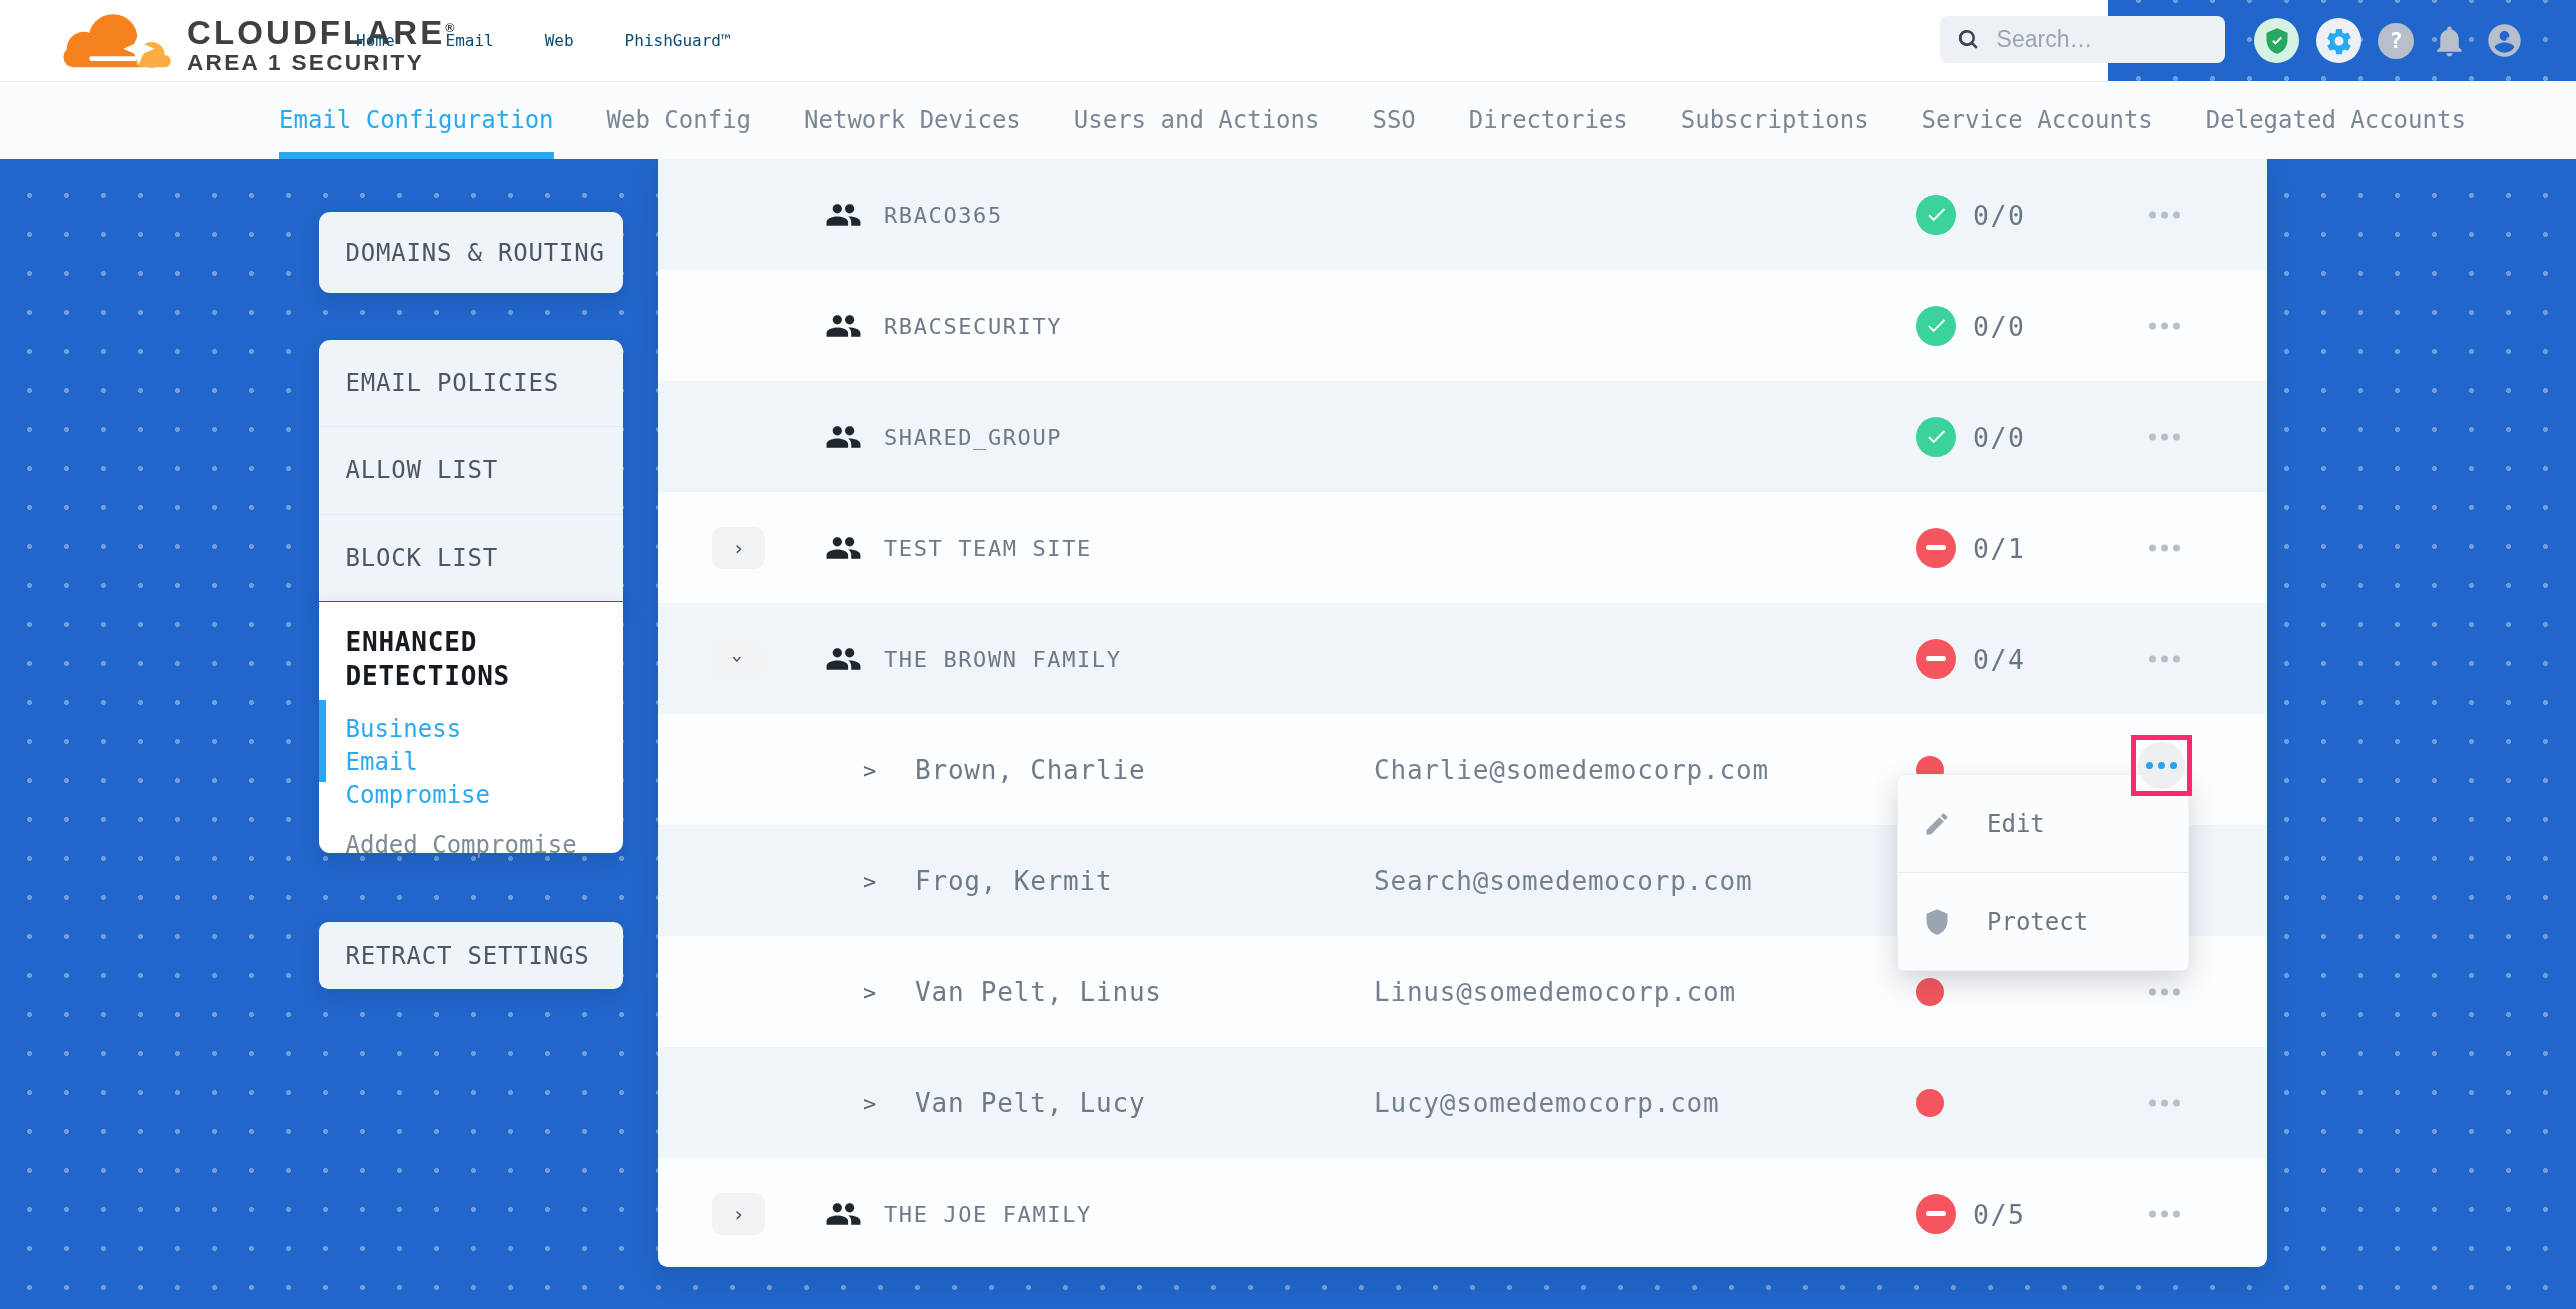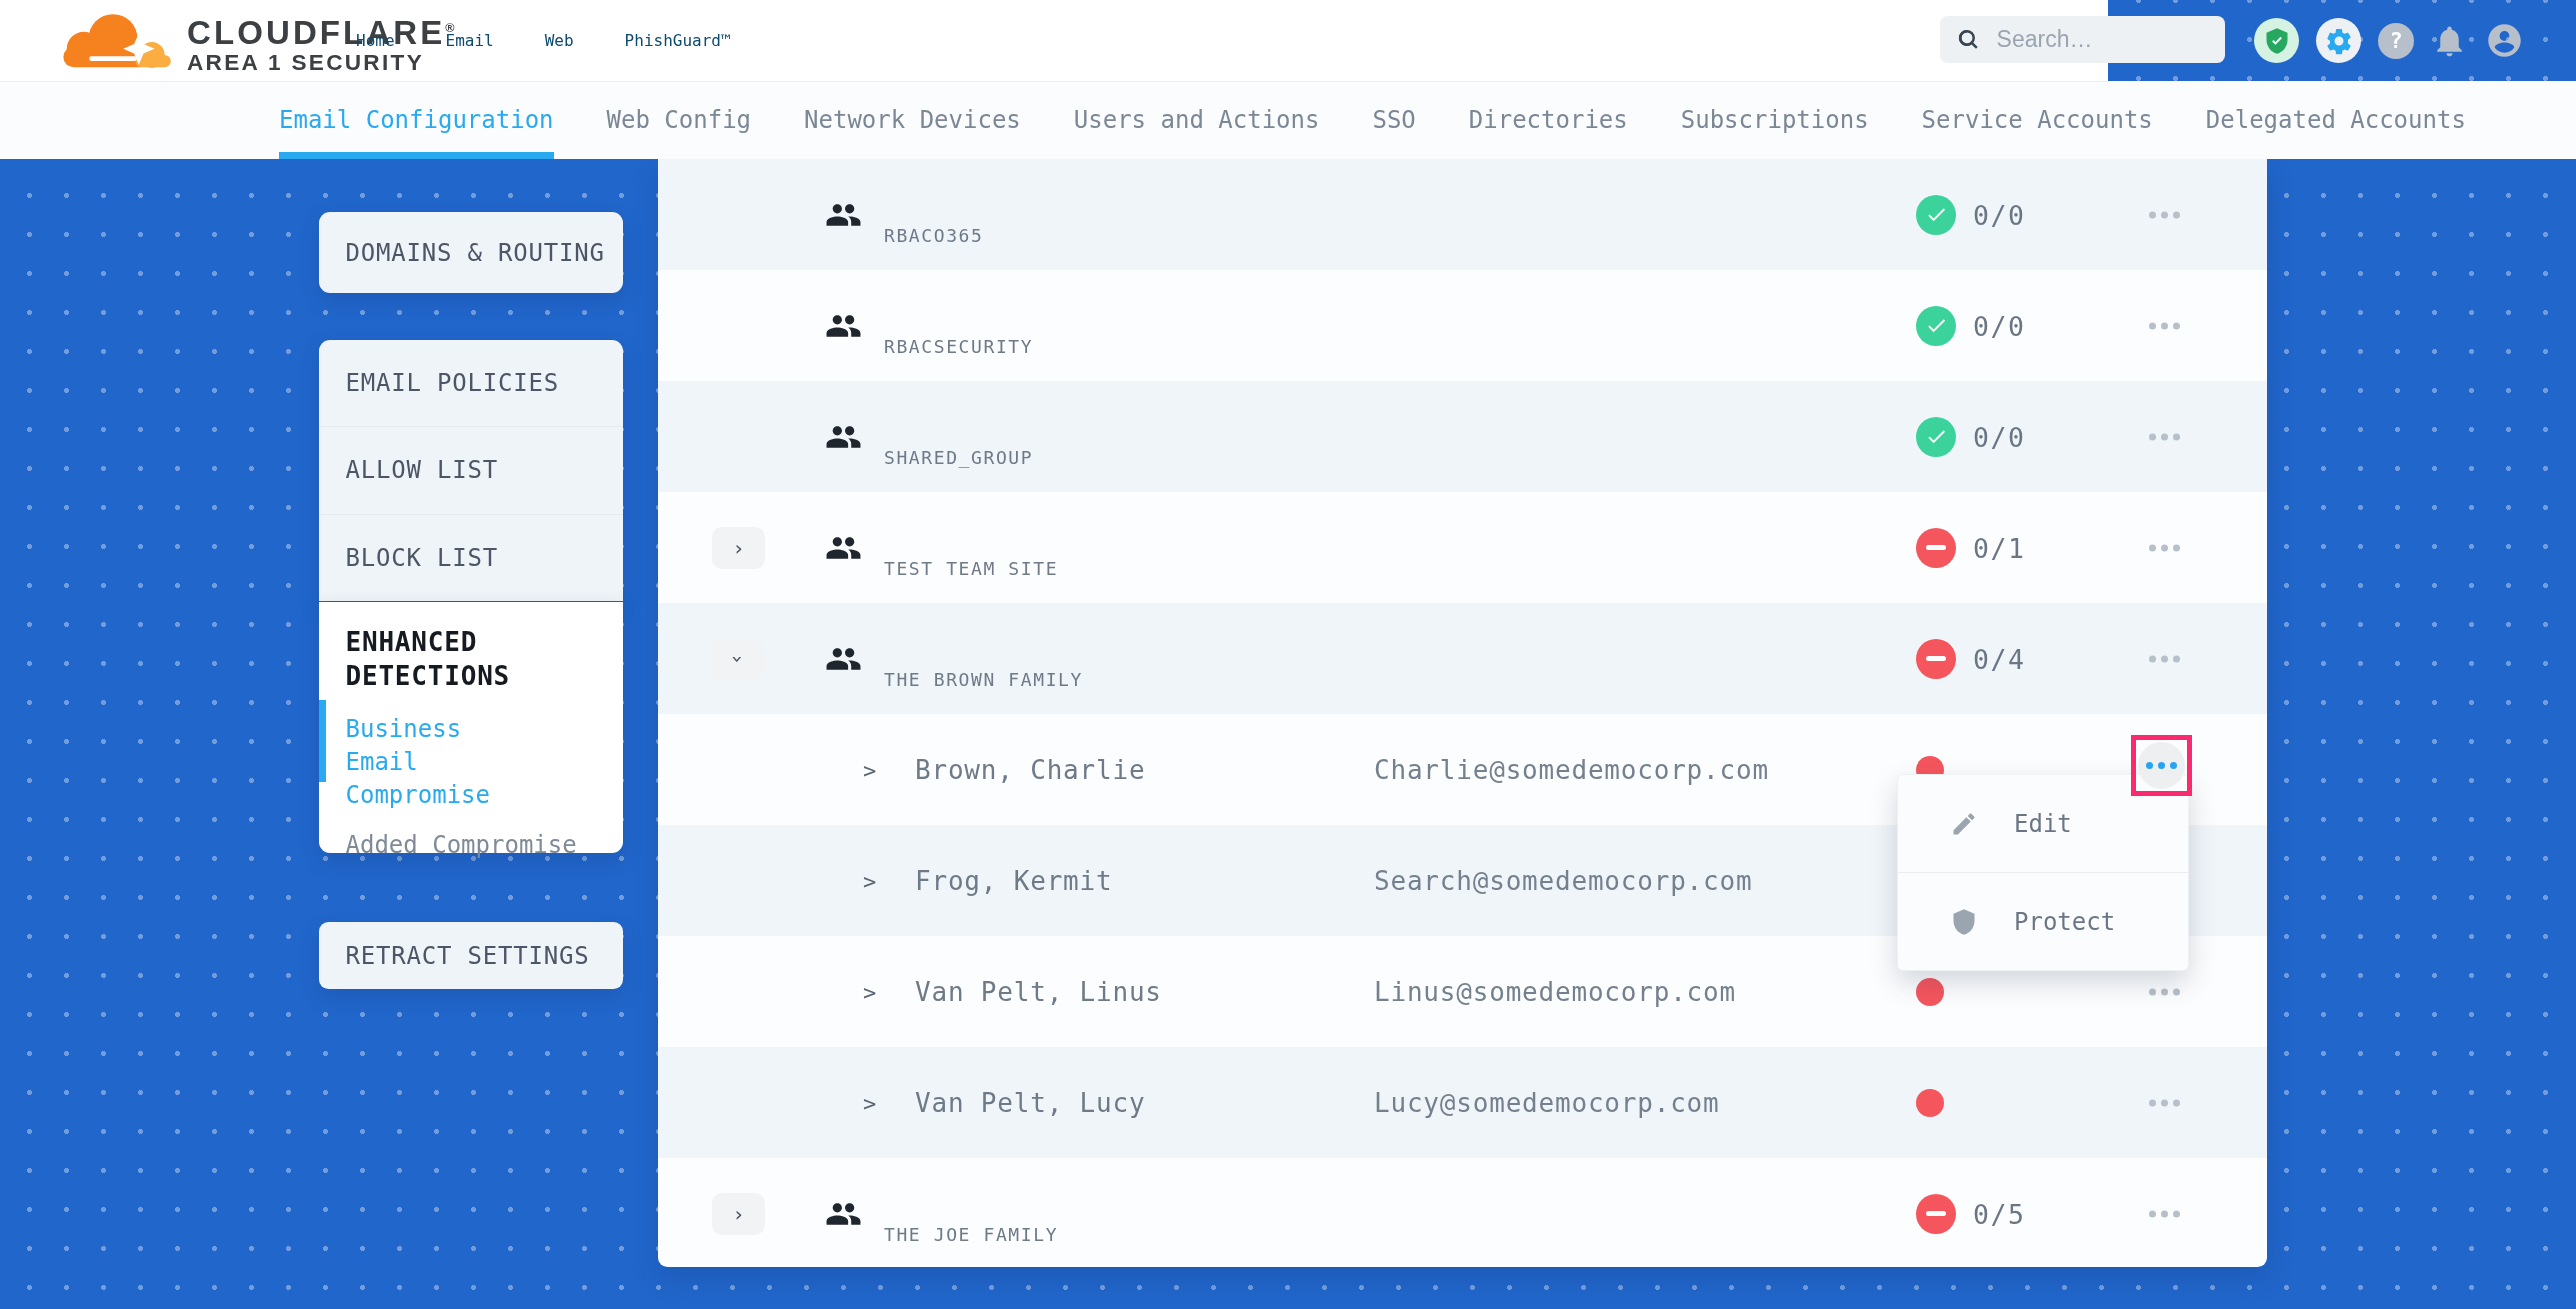--- a/index.html
+++ b/index.html
@@ -48,35 +48,35 @@
   
   .table{position:absolute;left:658px;top:159px;width:1609px;height:1108px;border-radius:0 0 9.3px 9.3px;overflow:hidden;z-index:2;box-shadow:0 11px 26.5px rgba(15,45,95,.20);}
   .row{position:relative;height:111px;}
   .row.light{background:#f0f5f9;}
   .row.white{background:#fcfdfe;}
   .vmid{position:absolute;top:50%;transform:translateY(-50%);}
   .expander{left:54px;width:53px;height:42px;background:#f1f3f5;border:0;border-radius:10px;cursor:pointer;display:flex;align-items:center;justify-content:center;padding:0;}
   .chev{font-size:20px;color:#4b5563;font-family:"DejaVu Sans Mono",monospace;display:inline-block;}
   .chev.down{transform:rotate(90deg);}
   .people{left:167px;width:37px;height:37px;color:#20262e;}
-  .gname{left:226px;font-size:18px;letter-spacing:1.6px;color:#6e7a88;white-space:nowrap;margin-top:20px;}
+  .gname{left:226px;font-size:22px;letter-spacing:1.6px;color:#6e7a88;white-space:nowrap;}
   .mchev{left:205px;font-size:22px;color:#5b6672;}
   .mname{left:257px;font-size:26px;letter-spacing:0.8px;color:#6e7a88;white-space:nowrap;}
   .memail{left:716px;font-size:26px;letter-spacing:0.8px;color:#75808f;white-space:nowrap;}
   .badge{left:1258px;width:40px;height:40px;border-radius:50%;display:flex;align-items:center;justify-content:center;}
   .badge.ok{background:#3bd39b;}
   .badge.blocked{background:#f5555d;}
   .badge .minus{width:20px;height:5.4px;border-radius:3.1px;background:#ffffff;}
   .count{left:1315px;font-size:26.5px;letter-spacing:1.6px;color:#6b7685;}
   .reddot{left:1258px;width:28px;height:28px;border-radius:50%;background:#f5555d;}
   .dots{left:1481px;width:51px;height:31px;background:transparent;border:0;cursor:pointer;display:flex;align-items:center;justify-content:center;gap:5.4px;padding:0;}
   .dots i{width:7px;height:7px;border-radius:50%;background:#b7bfc9;display:block;}
   
   .menu{position:absolute;left:1897px;top:774px;width:290px;background:#fbfcfd;border:0.8px solid #eef1f4;border-radius:6.2px;z-index:5;box-shadow:0 11px 28px rgba(40,55,80,.20);}
-  .menu .mi{height:97px;display:flex;align-items:center;padding-left:52px;gap:36px;font-size:24px;color:#6b7685;cursor:pointer;}
+  .menu .mi{height:97px;display:flex;align-items:center;padding-left:25px;gap:36px;font-size:24px;color:#6b7685;cursor:pointer;}
   .menu .mi + .mi{border-top:1.6px solid #e8edf1;}
   .menu .mi svg{color:#9aa5b0;}
   
   .hlbox{position:absolute;left:2131px;top:735px;width:61px;height:61px;box-sizing:border-box;border:5.4px solid #fa2a6e;z-index:6;display:flex;align-items:center;justify-content:center;}
   .hlbox .circle{width:47px;height:47px;border-radius:50%;background:#edeff1;display:flex;align-items:center;justify-content:center;gap:4.7px;cursor:pointer;}
   .hlbox .circle i{width:7px;height:7px;border-radius:50%;background:#28a2f2;display:block;}
 </style>
 </head>
 <body>
 

